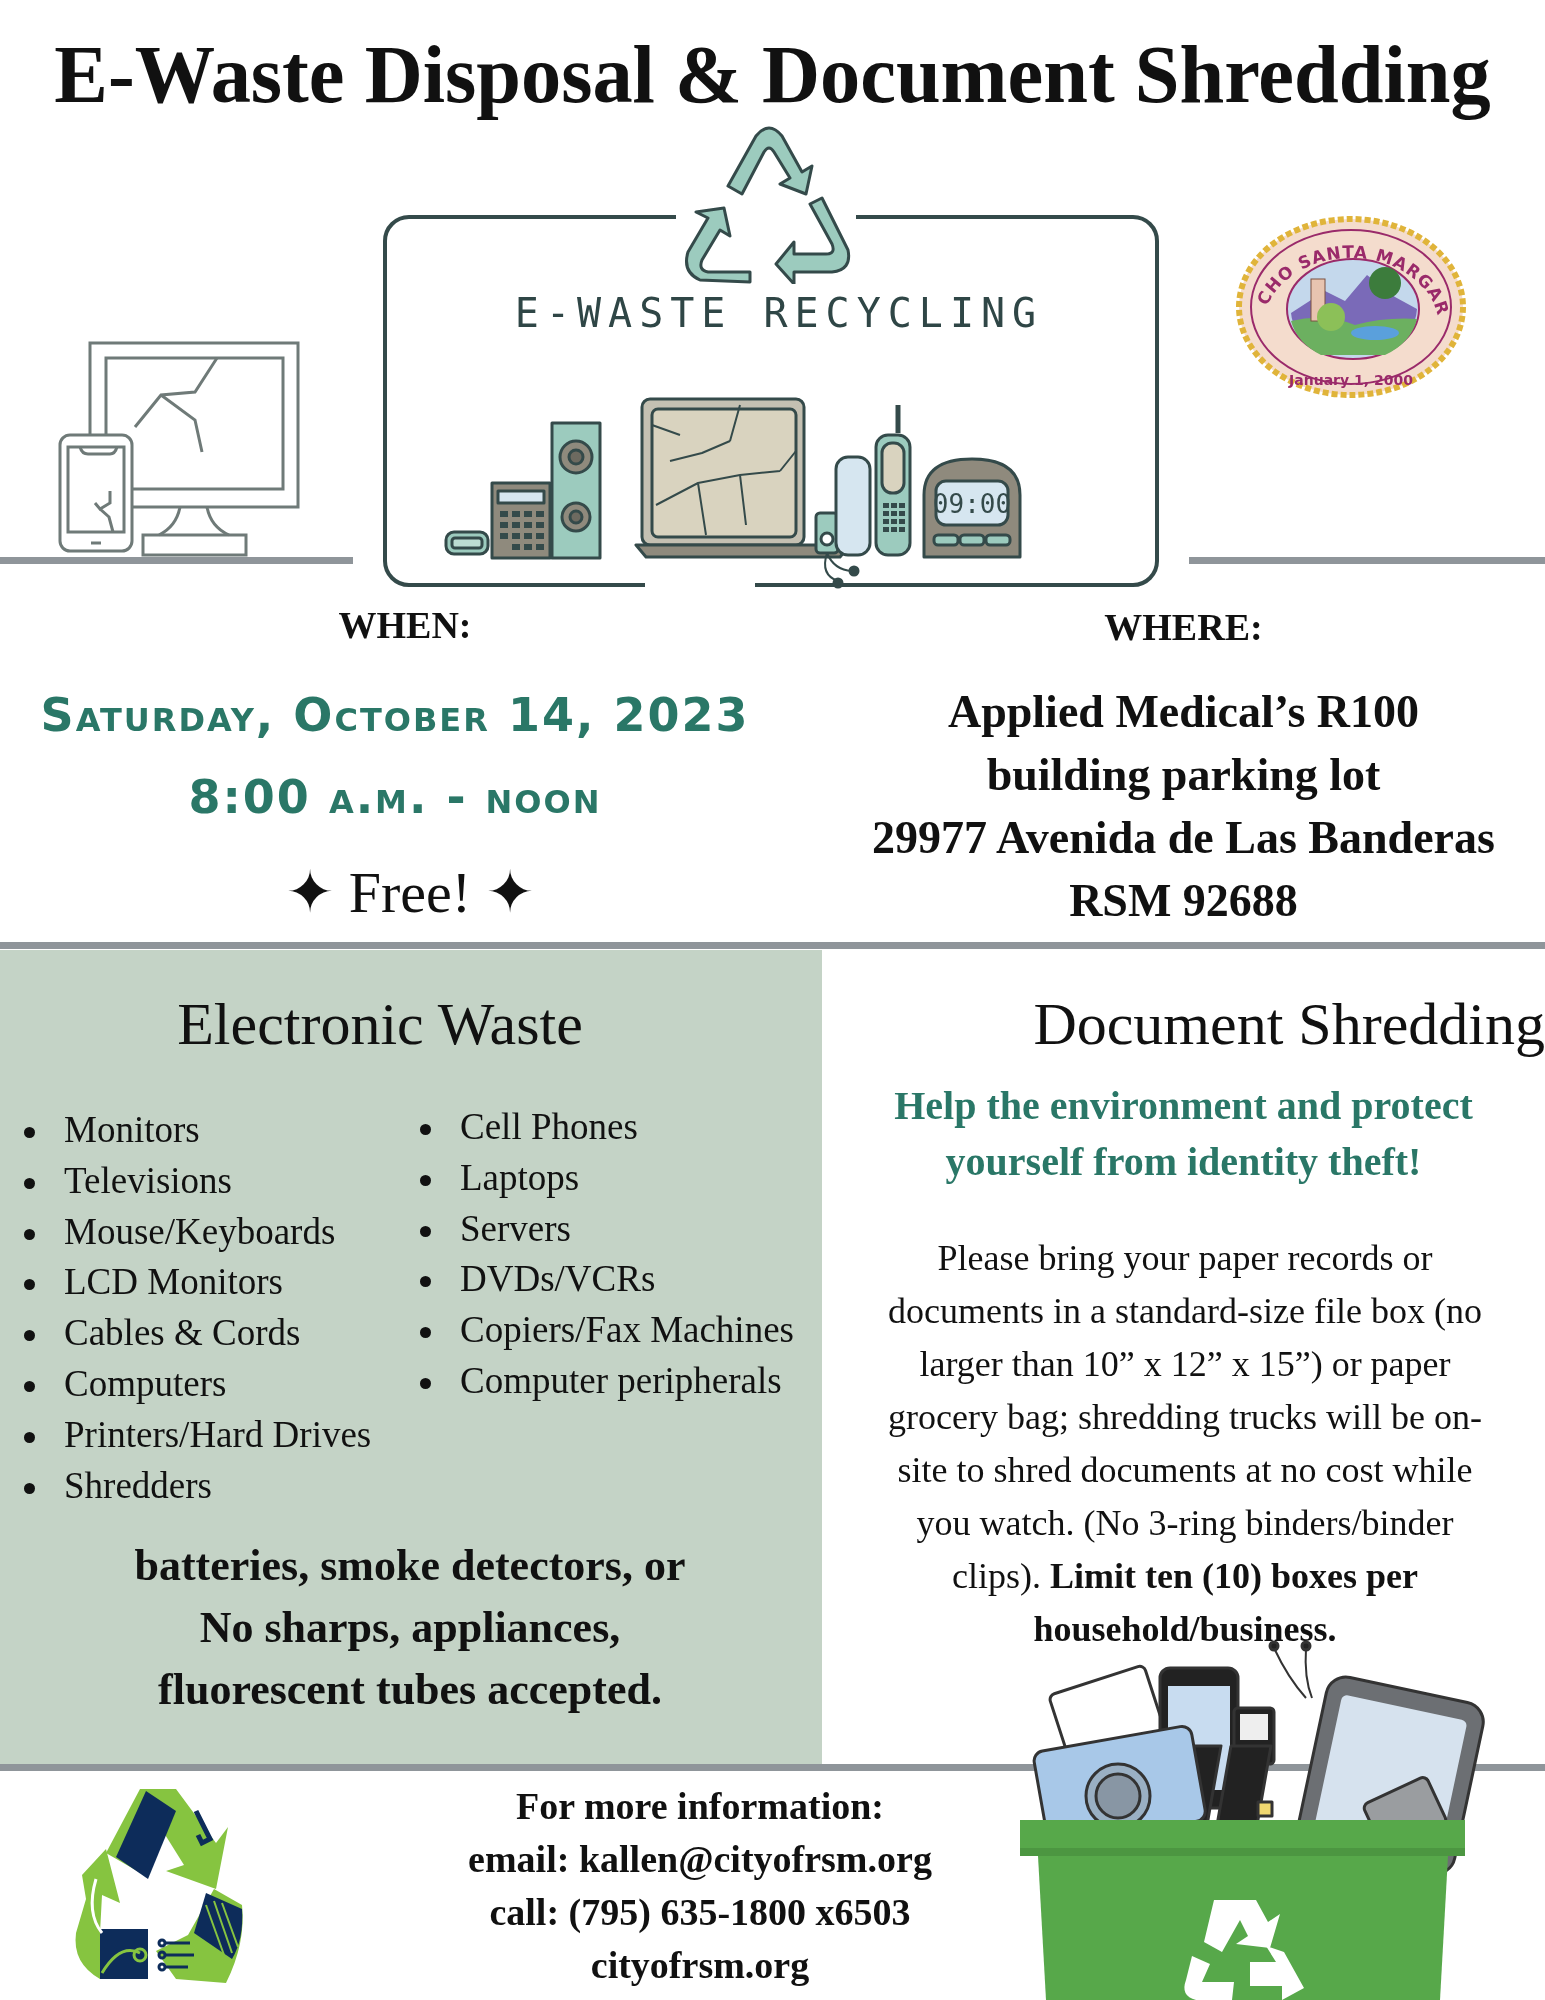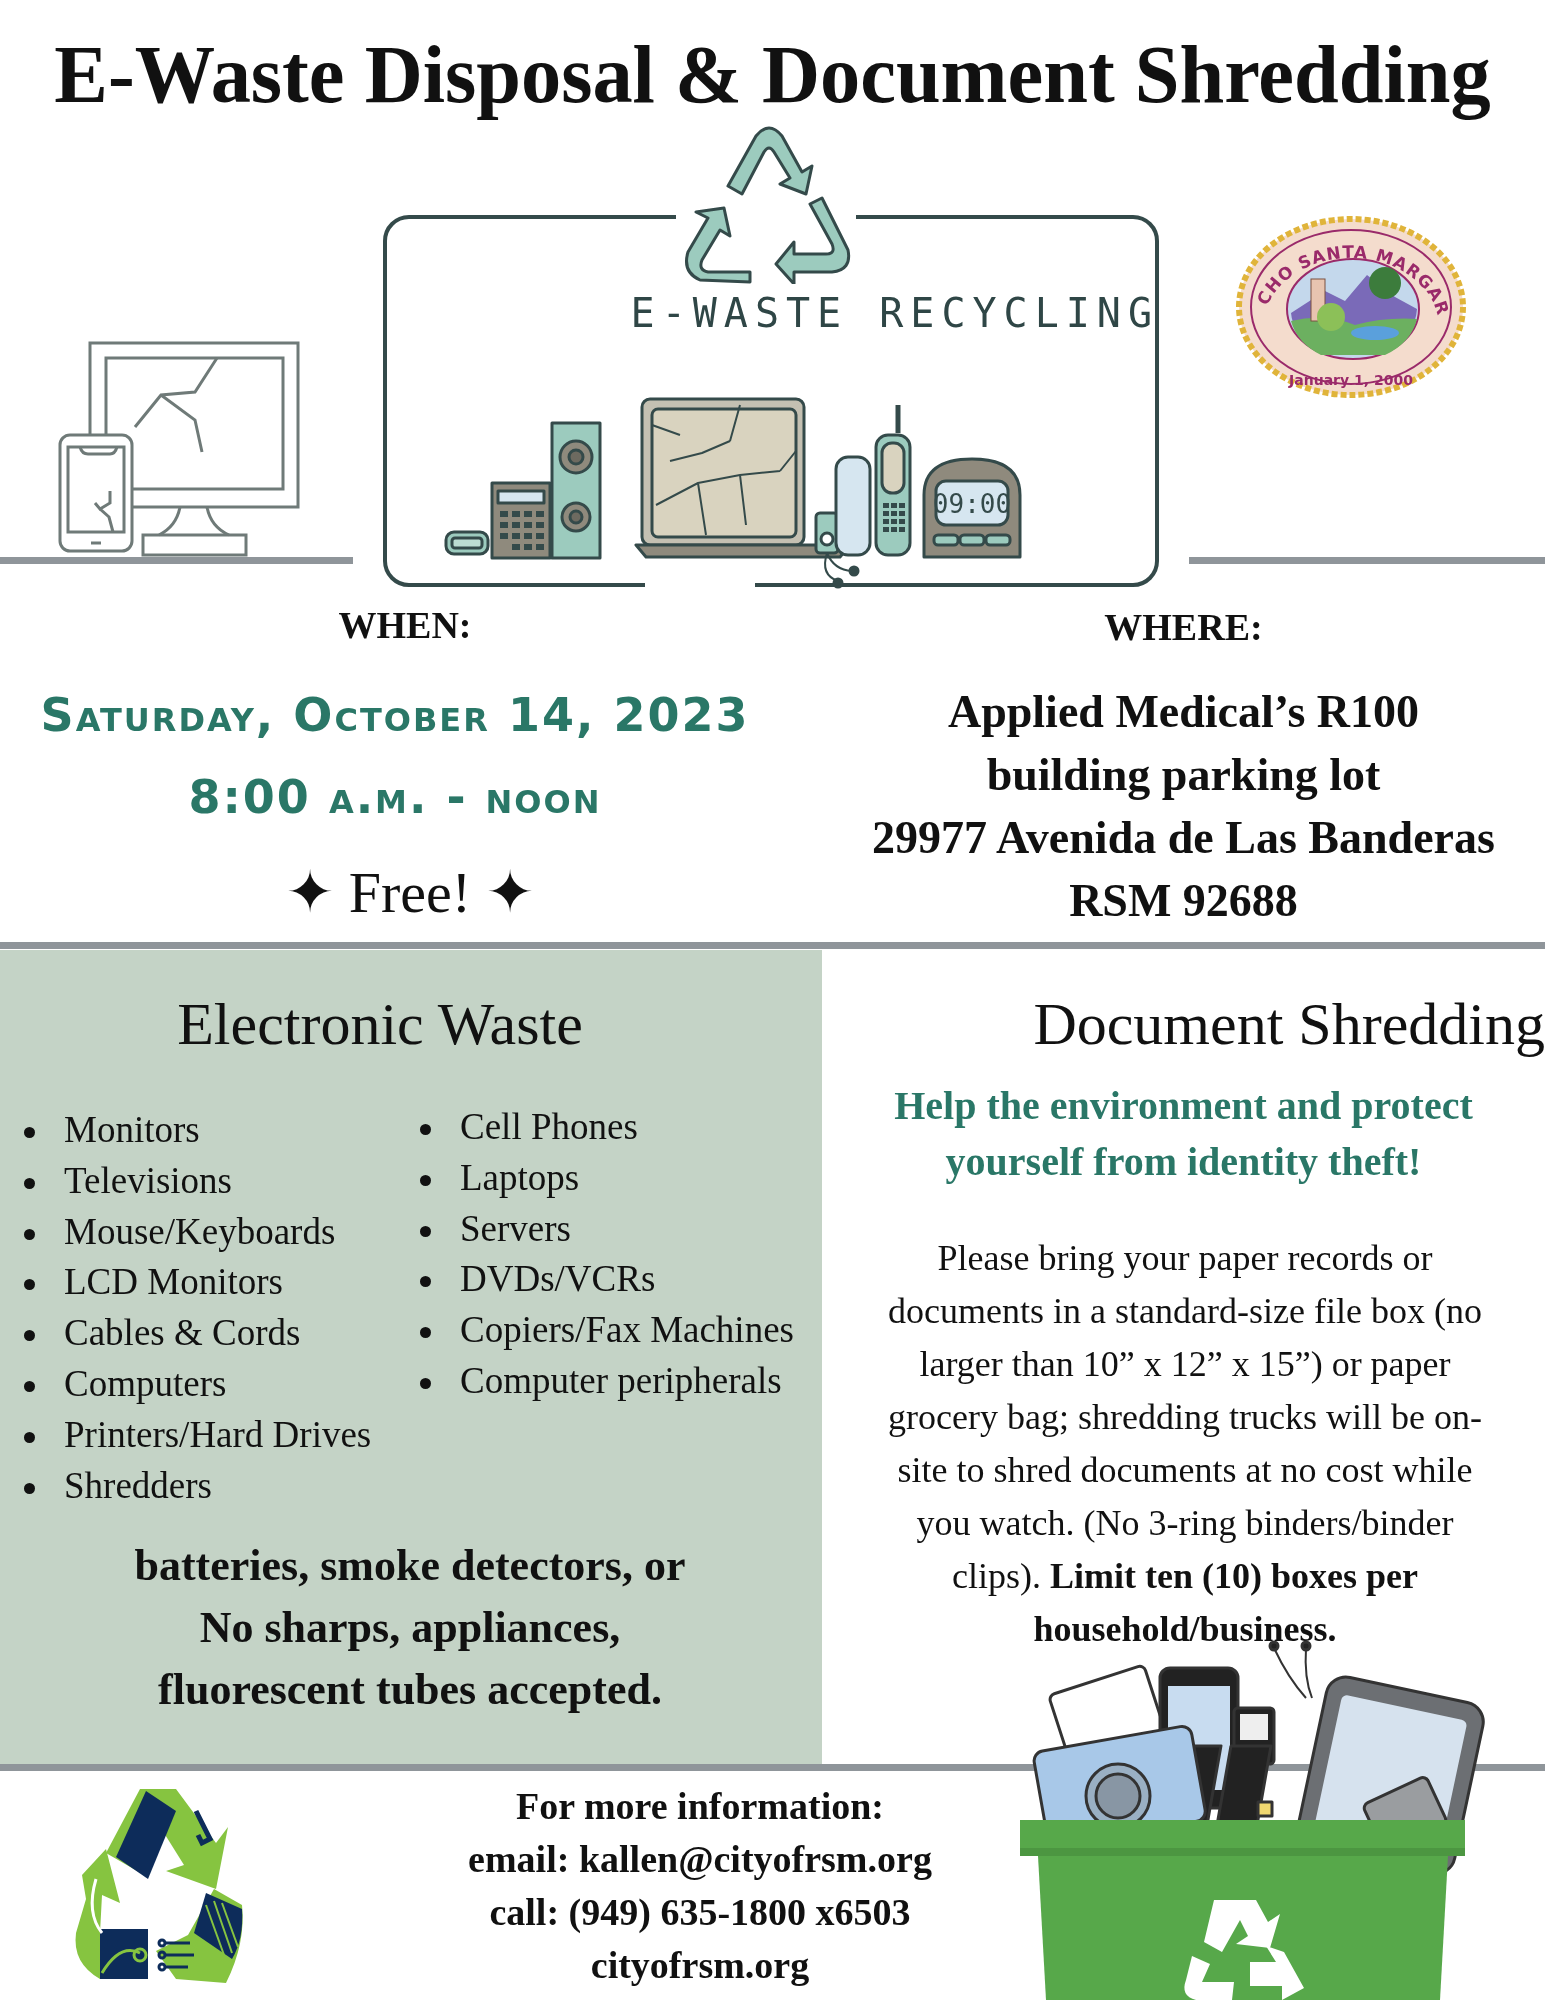--- a/index.html
+++ b/index.html
@@ -18,21 +18,21 @@
   .hline { position: absolute; background: #8f959a; height: 7px; }
 
   
   #hero-box {
     left: 383px; top: 215px; width: 776px; height: 372px;
     border: 4px solid #344a4a; border-radius: 26px; background: #fff;
   }
   #hero-gap-top { left: 676px; top: 208px; width: 180px; height: 16px; background: #fff; }
   #hero-gap-bottom { left: 645px; top: 578px; width: 110px; height: 16px; background: #fff; }
   #hero-label {
-    left: 383px; top: 290px; width: 776px; text-align: right;
+    left: 383px; top: 290px; width: 776px; text-align: center;
     font-family: "DejaVu Sans Mono", "Liberation Mono", monospace;
     font-size: 40px; letter-spacing: 7px; color: #2f4646; padding-left: 16px;
   }
 
   
   .sect-head { font-size: 38px; font-weight: bold; }
   .teal { color: #2a7767; }
   #when-date {
     font-family: "DejaVu Sans", "Liberation Sans", sans-serif; font-weight: bold;
     font-size: 46px; letter-spacing: 2px; white-space: nowrap;
@@ -320,15 +320,15 @@
           <circle cx="96" cy="172" r="3"></circle>
           <circle cx="96" cy="184" r="3"></circle>
         </g>
     </g>
   </svg>
 </div>
 
 <div id="contact" class="abs">
   <div>For more information:</div>
   <div>email: kallen@cityofrsm.org</div>
-  <div>call: (949) 635-1800 x6503</div>
+  <div>call: (795) 635-1800 x6503</div>
   <div>cityofrsm.org</div>
 </div>
 
 </body></html>

